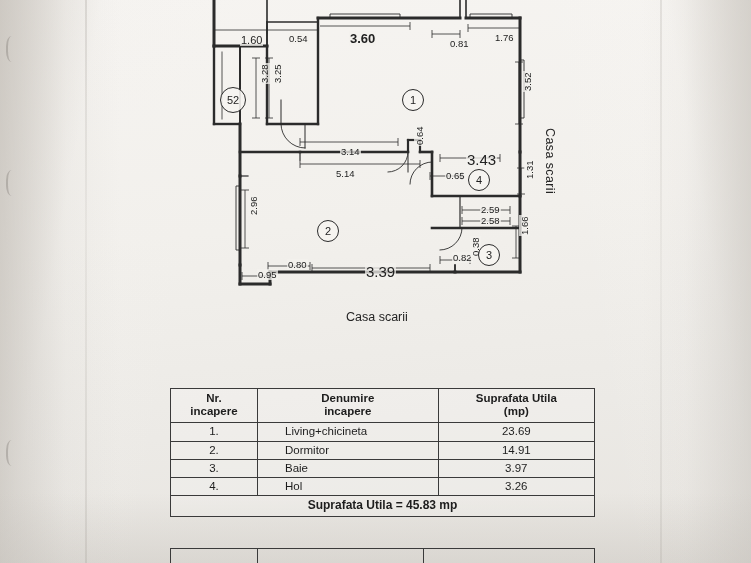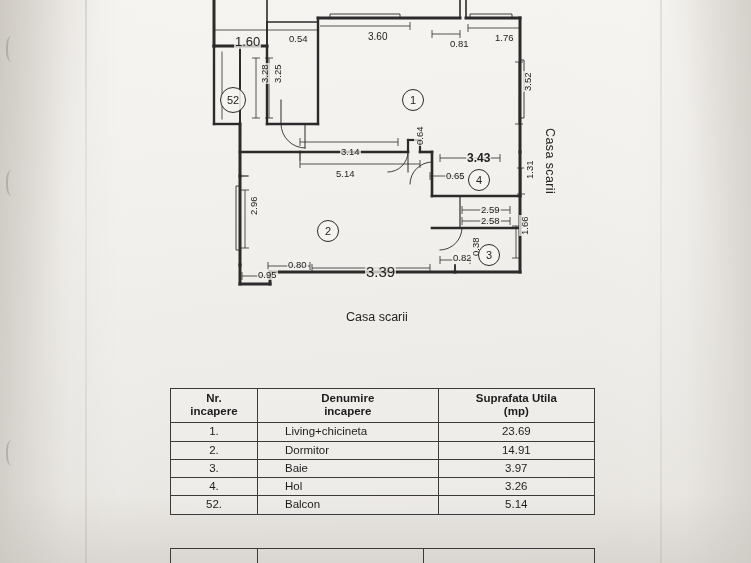--- a/index.html
+++ b/index.html
@@ -322,31 +322,31 @@
           <path d="M462 206 L462 214"></path>
           <path d="M510 206 L510 214"></path>
         <path d="M462 221 L510 221"></path>
           <path d="M462 217 L462 225"></path>
           <path d="M510 217 L510 225"></path>
       </g>
     </svg>
   </div>
 
   <div id="dim-layer">
-      <div class="plan-label" style="position: absolute; left: 234px; top: 34px; font-size: 13px; color: rgb(34, 34, 34); background: rgba(243, 241, 238, 0.75); padding: 0px 1px;">1.60</div>
+      <div class="plan-label" style="position: absolute; left: 240px; top: 34px; font-size: 11px; color: rgb(34, 34, 34); background: rgba(243, 241, 238, 0.75); padding: 0px 1px;">1.60</div>
       <div class="plan-label" style="position: absolute; left: 288px; top: 33px; font-size: 9.5px; color: rgb(34, 34, 34); background: rgba(243, 241, 238, 0.75); padding: 0px 1px;">0.54</div>
-      <div class="plan-label" style="position: absolute; left: 367px; top: 31px; font-size: 10px; color: rgb(34, 34, 34); background: rgba(243, 241, 238, 0.75); padding: 0px 1px;">3.60</div>
+      <div class="plan-label" style="position: absolute; left: 349px; top: 31px; font-size: 13px; color: rgb(34, 34, 34); background: rgba(243, 241, 238, 0.75); padding: 0px 1px; font-weight: bold;">3.60</div>
       <div class="plan-label" style="position: absolute; left: 449px; top: 38px; font-size: 9.5px; color: rgb(34, 34, 34); background: rgba(243, 241, 238, 0.75); padding: 0px 1px;">0.81</div>
       <div class="plan-label" style="position: absolute; left: 494px; top: 32px; font-size: 9.5px; color: rgb(34, 34, 34); background: rgba(243, 241, 238, 0.75); padding: 0px 1px;">1.76</div>
       <div class="plan-label" style="position: absolute; left: 259px; top: 84px; font-size: 9.5px; color: rgb(34, 34, 34); background: rgba(243, 241, 238, 0.75); padding: 0px 1px; transform: rotate(-90deg); transform-origin: left top;">3.28</div>
       <div class="plan-label" style="position: absolute; left: 272px; top: 84px; font-size: 9.5px; color: rgb(34, 34, 34); background: rgba(243, 241, 238, 0.75); padding: 0px 1px; transform: rotate(-90deg); transform-origin: left top;">3.25</div>
       <div class="plan-label" style="position: absolute; left: 522px; top: 92px; font-size: 9.5px; color: rgb(34, 34, 34); background: rgba(243, 241, 238, 0.75); padding: 0px 1px; transform: rotate(-90deg); transform-origin: left top;">3.52</div>
       <div class="plan-label" style="position: absolute; left: 340px; top: 146px; font-size: 9.5px; color: rgb(34, 34, 34); background: rgba(243, 241, 238, 0.75); padding: 0px 1px;">3.14</div>
       <div class="plan-label" style="position: absolute; left: 414px; top: 146px; font-size: 9.5px; color: rgb(34, 34, 34); background: rgba(243, 241, 238, 0.75); padding: 0px 1px; transform: rotate(-90deg); transform-origin: left top;">0.64</div>
-      <div class="plan-label" style="position: absolute; left: 466px; top: 151px; font-size: 12px; color: rgb(34, 34, 34); background: rgba(243, 241, 238, 0.75); padding: 0px 1px; font-weight: bold;">3.43</div>
+      <div class="plan-label" style="position: absolute; left: 466px; top: 151px; font-size: 15px; color: rgb(34, 34, 34); background: rgba(243, 241, 238, 0.75); padding: 0px 1px;">3.43</div>
       <div class="plan-label" style="position: absolute; left: 335px; top: 168px; font-size: 9.5px; color: rgb(34, 34, 34); background: rgba(243, 241, 238, 0.75); padding: 0px 1px;">5.14</div>
       <div class="plan-label" style="position: absolute; left: 445px; top: 170px; font-size: 9.5px; color: rgb(34, 34, 34); background: rgba(243, 241, 238, 0.75); padding: 0px 1px;">0.65</div>
       <div class="plan-label" style="position: absolute; left: 524px; top: 180px; font-size: 9.5px; color: rgb(34, 34, 34); background: rgba(243, 241, 238, 0.75); padding: 0px 1px; transform: rotate(-90deg); transform-origin: left top;">1.31</div>
       <div class="plan-label" style="position: absolute; left: 248px; top: 216px; font-size: 9.5px; color: rgb(34, 34, 34); background: rgba(243, 241, 238, 0.75); padding: 0px 1px; transform: rotate(-90deg); transform-origin: left top;">2.96</div>
       <div class="plan-label" style="position: absolute; left: 480px; top: 204px; font-size: 9.5px; color: rgb(34, 34, 34); background: rgba(243, 241, 238, 0.75); padding: 0px 1px;">2.59</div>
       <div class="plan-label" style="position: absolute; left: 480px; top: 215px; font-size: 9.5px; color: rgb(34, 34, 34); background: rgba(243, 241, 238, 0.75); padding: 0px 1px;">2.58</div>
       <div class="plan-label" style="position: absolute; left: 519px; top: 236px; font-size: 9.5px; color: rgb(34, 34, 34); background: rgba(243, 241, 238, 0.75); padding: 0px 1px; transform: rotate(-90deg); transform-origin: left top;">1.66</div>
       <div class="plan-label" style="position: absolute; left: 452px; top: 252px; font-size: 9.5px; color: rgb(34, 34, 34); background: rgba(243, 241, 238, 0.75); padding: 0px 1px;">0.82</div>
       <div class="plan-label" style="position: absolute; left: 470px; top: 257px; font-size: 9.5px; color: rgb(34, 34, 34); background: rgba(243, 241, 238, 0.75); padding: 0px 1px; transform: rotate(-90deg); transform-origin: left top;">0.38</div>
       <div class="plan-label" style="position: absolute; left: 287px; top: 259px; font-size: 9.5px; color: rgb(34, 34, 34); background: rgba(243, 241, 238, 0.75); padding: 0px 1px;">0.80</div>
@@ -399,24 +399,22 @@
           <tr>
             <td class="col-nr">3.</td>
             <td class="col-den">Baie</td>
             <td class="col-sup">3.97</td>
           </tr>
           <tr>
             <td class="col-nr">4.</td>
             <td class="col-den">Hol</td>
             <td class="col-sup">3.26</td>
           </tr>
-          <tr>
-            <td class="col-nr">52.</td>
-            <td class="col-den">Balcon</td>
-            <td class="col-sup">5.14</td>
+          <tr class="total">
+            <td colspan="3">Suprafata Utila = 45.83 mp</td>
           </tr>
         </tbody>
     </table>
   </div>
 
   <div id="bottom-strip">
     <div class="seg" style="left:0; width:86px;"></div>
     <div class="seg" style="left:86px; width:166px;"></div>
   </div>
 

